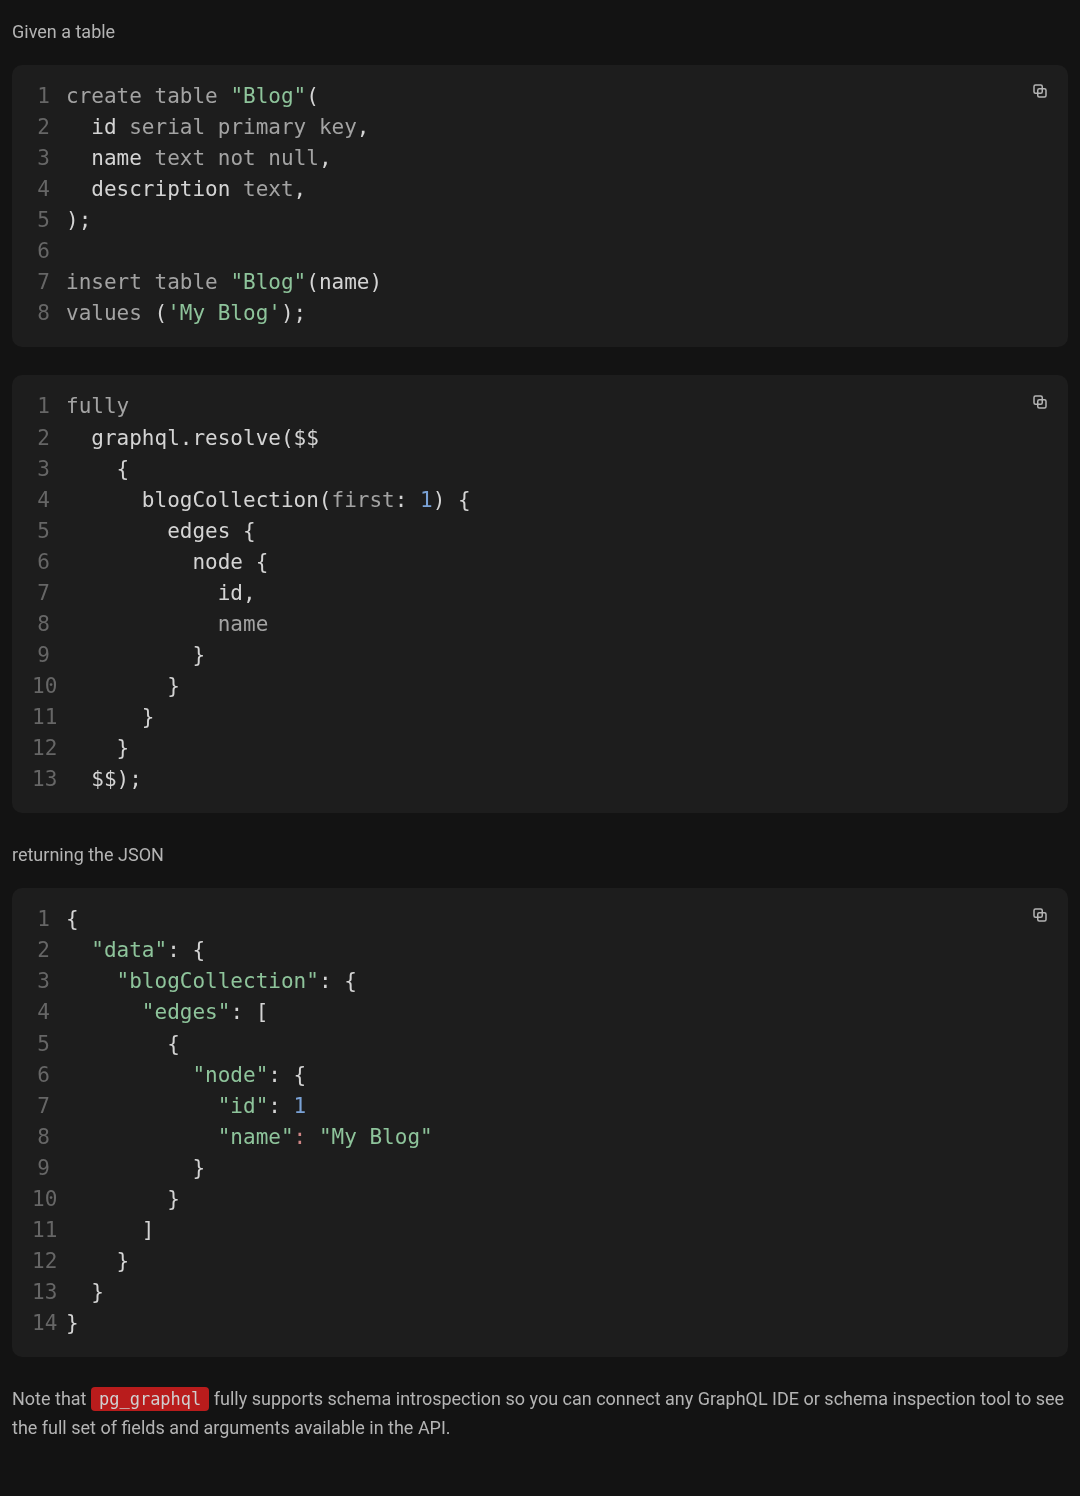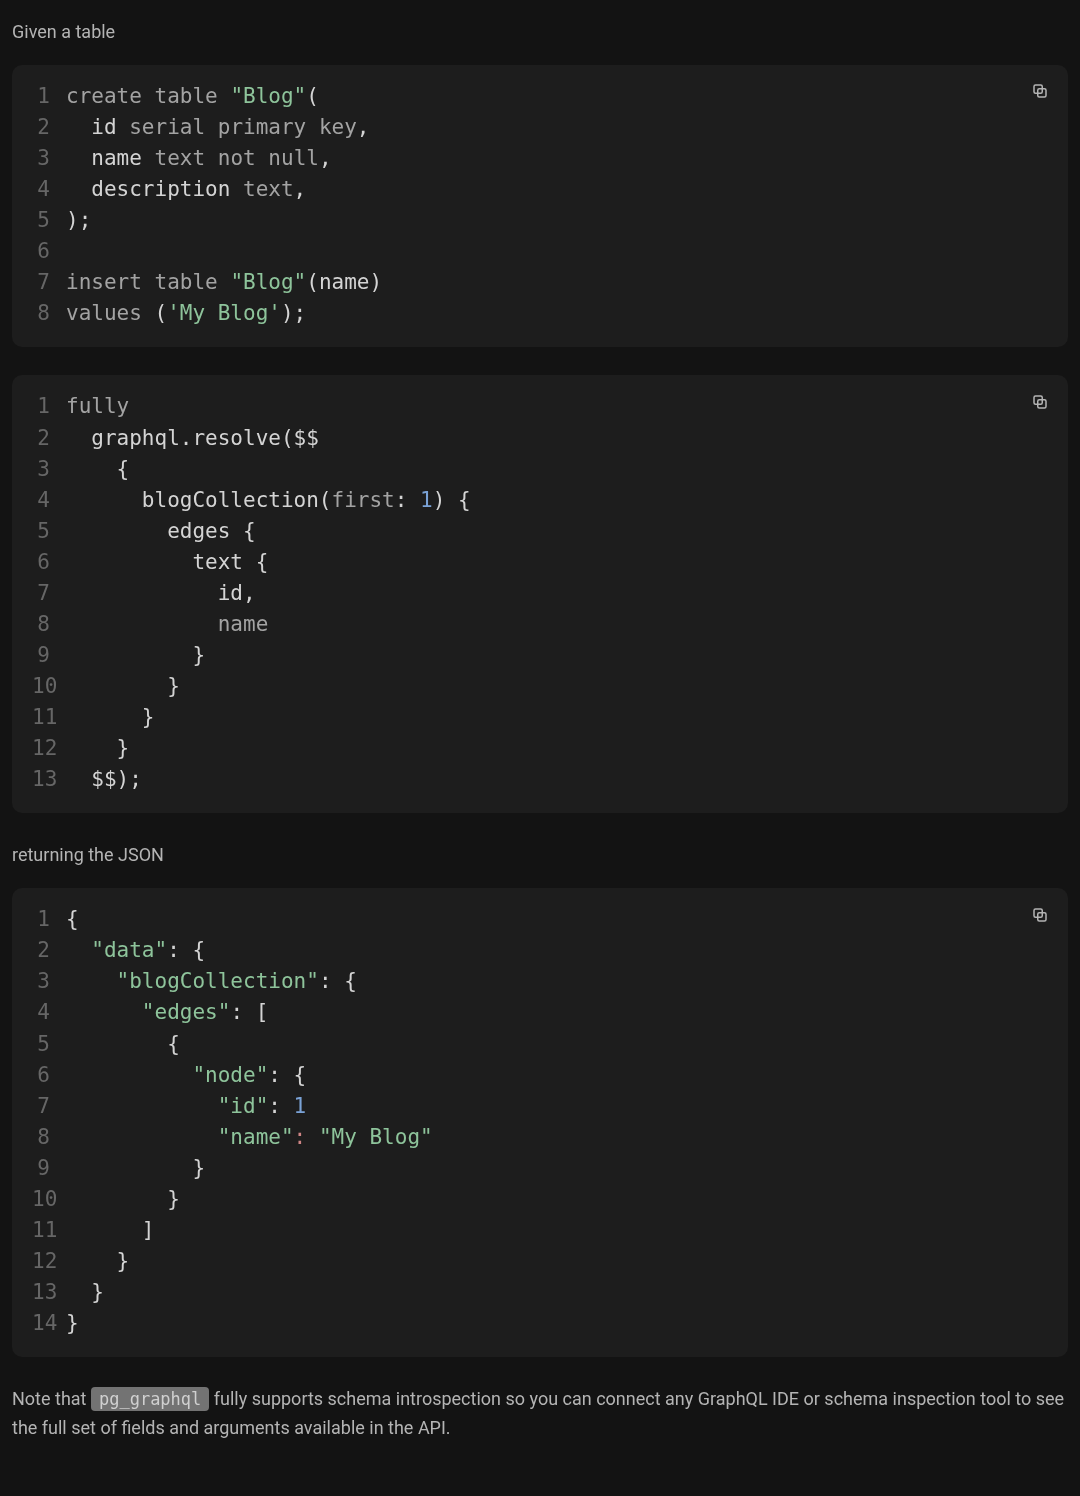--- a/index.html
+++ b/index.html
@@ -53,21 +53,21 @@
   .gutter {
     color: #666;
     width: 34px;
     text-align: right;
     flex-shrink: 0;
     padding-right: 16px;
     user-select: none;
   }
   .code-txt { flex: 1; }
   .inline-code {
-    background: #737373;
+    background: #b91c1c;
     border-radius: 4px;
     padding: 2px 8px;
     font-family: "SF Mono", Menlo, Monaco, Consolas, monospace;
     font-size: 17px;
     color: #d0d0d0;
   }
   .tok-kw { color: #a3a3a3; }
   .tok-str { color: #8ec49b; }
   .tok-num { color: #7aa2d6; }
   .tok-punc { color: #d4d4d4; }
@@ -111,21 +111,21 @@
           <rect x="4" y="4" width="11" height="11" rx="2"></rect>
         </svg>
       </span>
     </button>
     <div class="code-lines">
         <div class="code-line"><span class="gutter">1</span><span class="code-txt"><span class="tok-kw">fully</span></span></div>
         <div class="code-line"><span class="gutter">2</span><span class="code-txt"><span class="tok-default">  graphql.resolve($$</span></span></div>
         <div class="code-line"><span class="gutter">3</span><span class="code-txt"><span class="tok-default">    {</span></span></div>
         <div class="code-line"><span class="gutter">4</span><span class="code-txt"><span class="tok-default">      blogCollection(</span><span class="tok-kw">first</span><span class="tok-punc">: </span><span class="tok-num">1</span><span class="tok-default">) {</span></span></div>
         <div class="code-line"><span class="gutter">5</span><span class="code-txt"><span class="tok-default">        edges {</span></span></div>
-        <div class="code-line"><span class="gutter">6</span><span class="code-txt"><span class="tok-default">          text {</span></span></div>
+        <div class="code-line"><span class="gutter">6</span><span class="code-txt"><span class="tok-default">          node {</span></span></div>
         <div class="code-line"><span class="gutter">7</span><span class="code-txt"><span class="tok-default">            id,</span></span></div>
         <div class="code-line"><span class="gutter">8</span><span class="code-txt"><span class="tok-default">            </span><span class="tok-kw">name</span></span></div>
         <div class="code-line"><span class="gutter">9</span><span class="code-txt"><span class="tok-default">          }</span></span></div>
         <div class="code-line"><span class="gutter">10</span><span class="code-txt"><span class="tok-default">        }</span></span></div>
         <div class="code-line"><span class="gutter">11</span><span class="code-txt"><span class="tok-default">      }</span></span></div>
         <div class="code-line"><span class="gutter">12</span><span class="code-txt"><span class="tok-default">    }</span></span></div>
         <div class="code-line"><span class="gutter">13</span><span class="code-txt"><span class="tok-default">  $$);</span></span></div>
       </div>
   </div>
 

